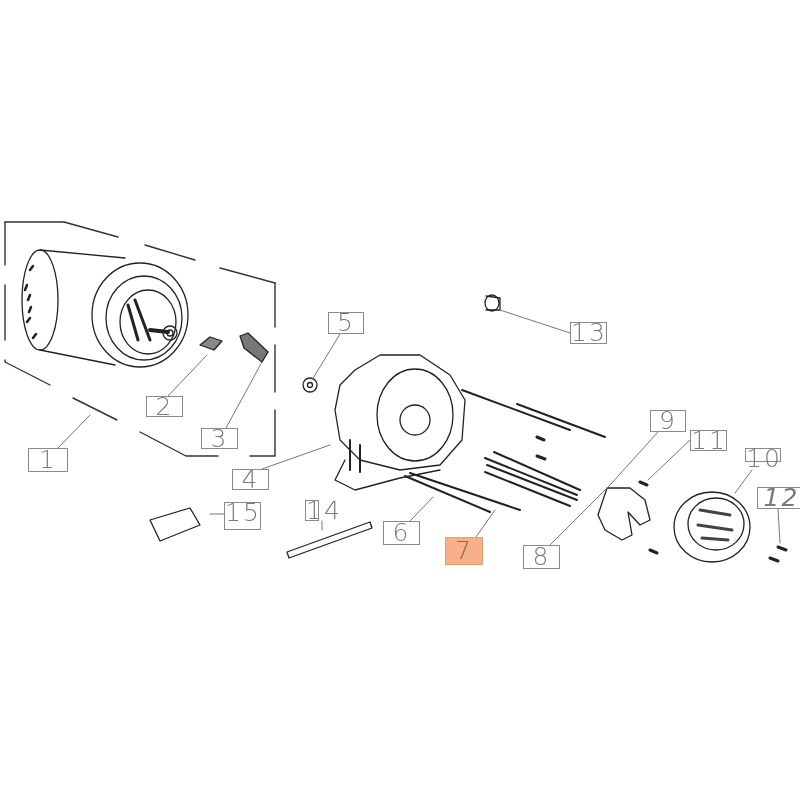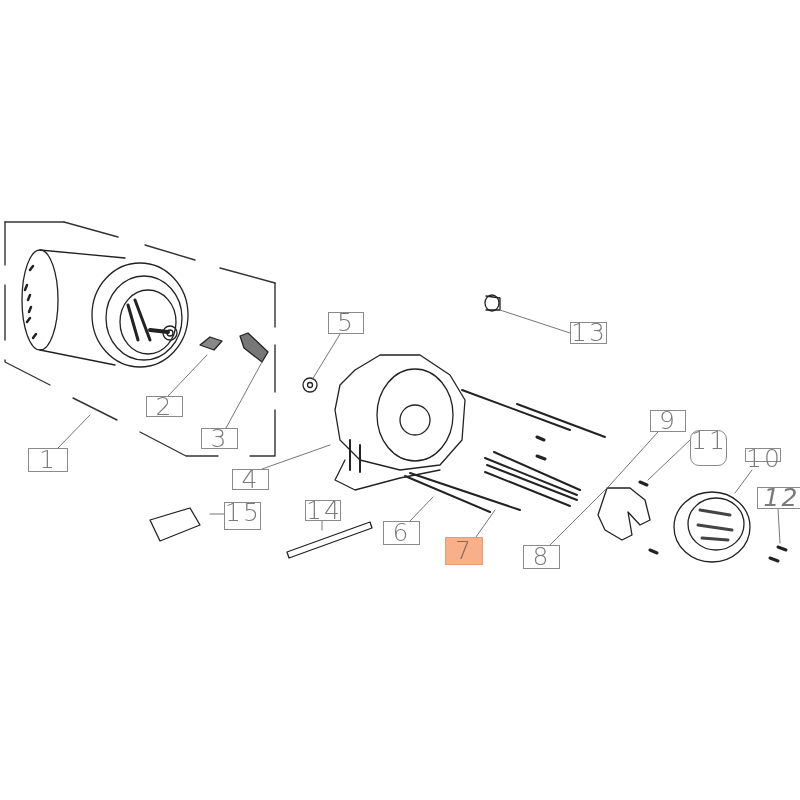--- a/index.html
+++ b/index.html
@@ -121,18 +121,18 @@
     <div class="callout" style="left: 28px; top: 448px; width: 40px; height: 24px; line-height: 22px;">1</div>
     <div class="callout" style="left: 146px; top: 396px; width: 37px; height: 21px; line-height: 19px;">2</div>
     <div class="callout" style="left: 201px; top: 428px; width: 37px; height: 21px; line-height: 19px;">3</div>
     <div class="callout" style="left: 232px; top: 469px; width: 37px; height: 21px; line-height: 19px;">4</div>
     <div class="callout" style="left: 328px; top: 312px; width: 36px; height: 22px; line-height: 20px;">5</div>
     <div class="callout" style="left: 383px; top: 521px; width: 37px; height: 24px; line-height: 22px;">6</div>
     <div class="callout hl" style="left: 445px; top: 537px; width: 38px; height: 28px; line-height: 26px; background: rgb(247, 176, 138);">7</div>
     <div class="callout" style="left: 523px; top: 545px; width: 37px; height: 24px; line-height: 22px;">8</div>
     <div class="callout" style="left: 650px; top: 410px; width: 36px; height: 22px; line-height: 20px;">9</div>
     <div class="callout" style="left: 745px; top: 448px; width: 36px; height: 14px; line-height: 20px;">10</div>
-    <div class="callout" style="left: 690px; top: 430px; width: 37px; height: 36px; line-height: 19px; border-radius: 9px;">11</div>
+    <div class="callout" style="left: 690px; top: 430px; width: 37px; height: 21px; line-height: 19px;">11</div>
     <div class="callout" style="left: 757px; top: 487px; width: 49px; height: 22px; line-height: 20px; font-style: italic;">12</div>
     <div class="callout" style="left: 570px; top: 322px; width: 37px; height: 22px; line-height: 20px; text-align: right;">13</div>
-    <div class="callout" style="left: 305px; top: 500px; width: 36px; height: 21px; line-height: 19px;">14</div>
+    <div class="callout" style="left: 305px; top: 500px; width: 14px; height: 21px; line-height: 19px;">14</div>
     <div class="callout" style="left: 224px; top: 502px; width: 37px; height: 28px; line-height: 20px;">15</div>
   </div>
 
 </body></html>

